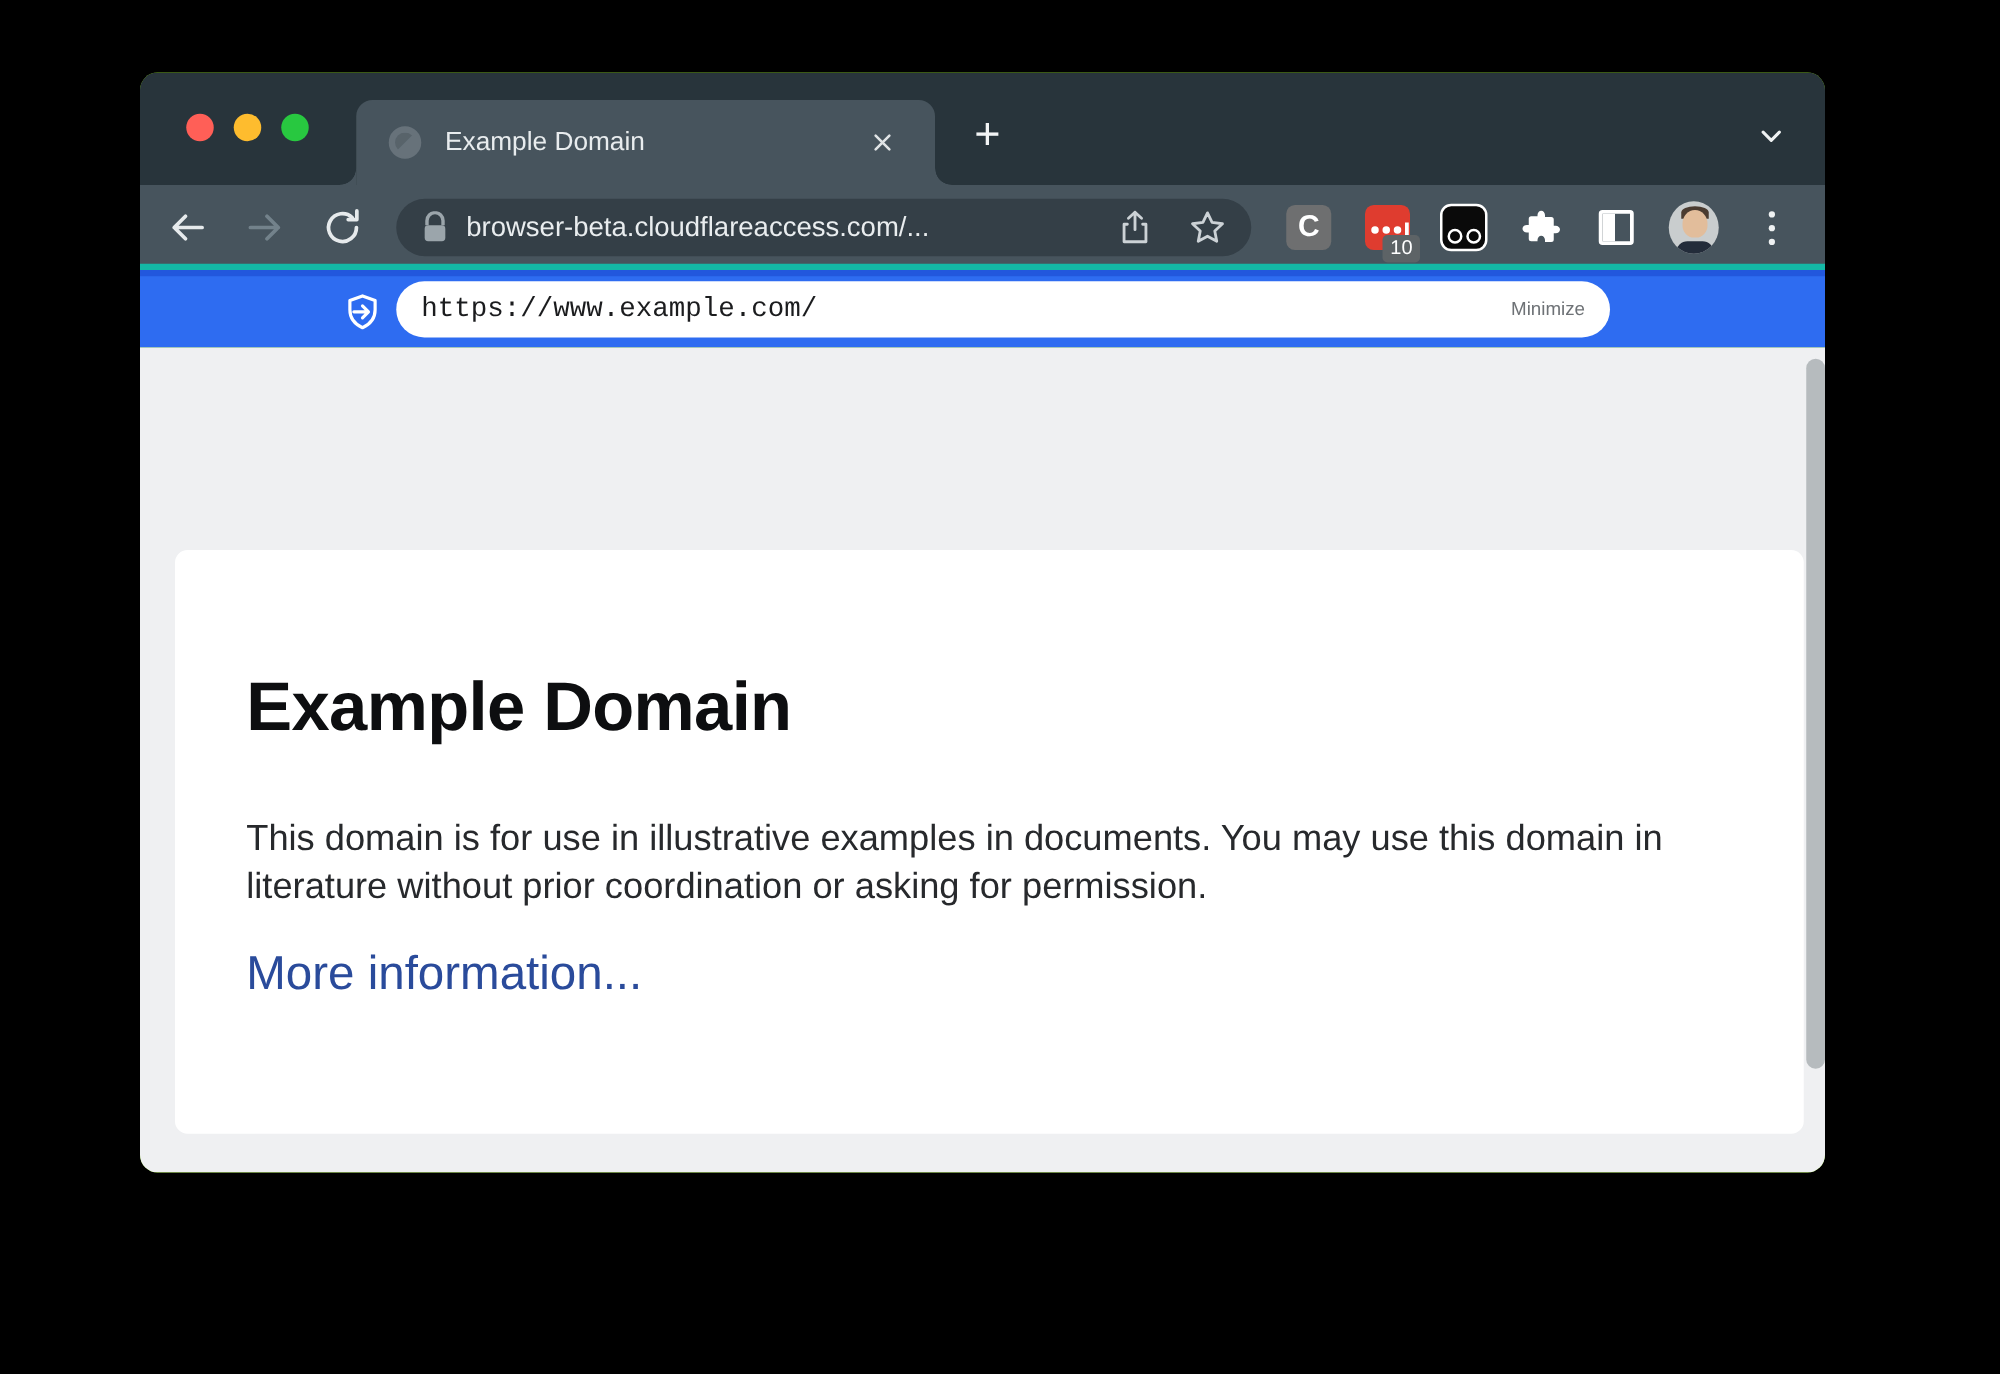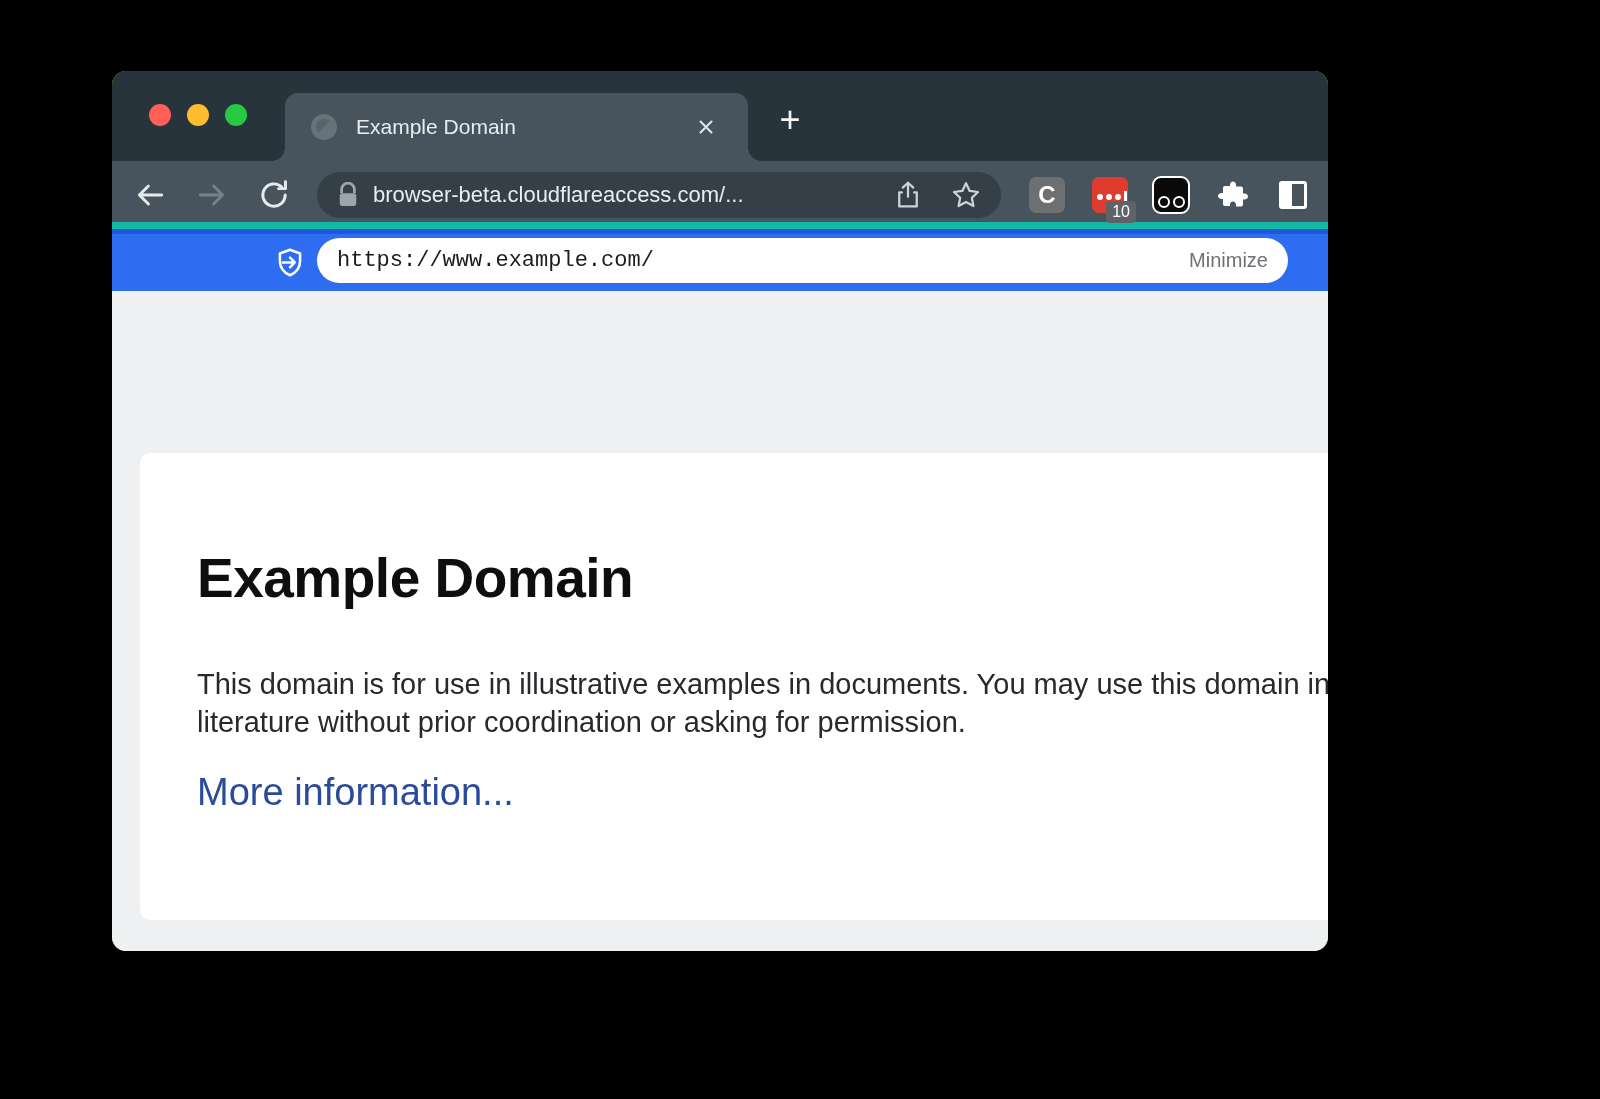--- a/index.html
+++ b/index.html
@@ -1,18 +1,18 @@
 <!DOCTYPE html>
 <html><head>
 <meta charset="utf-8">
 <style>
   * { margin:0; padding:0; box-sizing:border-box; }
   html,body { width:1600px; height:1099px; background:#000; font-family:"Liberation Sans", sans-serif; overflow:hidden; }
 
-  .window { position:absolute; left:112px; top:71px; width:1216px; height:880px;
+  .window { position:absolute; left:112px; top:58px; width:1348px; height:880px;
             border-radius:14px; overflow:hidden; background:#84cc16; }
 
   
   .tabstrip { position:relative; height:90px; background:#28343b; }
   .traffic { position:absolute; top:33px; left:37px; display:flex; gap:16px; }
   .light { width:22px; height:22px; border-radius:50%; }
   .light.red { background:#ff5f57; } .light.yellow { background:#febc2e; } .light.green { background:#28c840; }
 
   .tab { position:absolute; left:173px; top:22px; width:463px; height:68px; background:#47545d;
          border-radius:13px 13px 0 0; display:flex; align-items:center; padding:0 26px; }
@@ -23,21 +23,21 @@
   .favicon::after { content:""; position:absolute; left:5px; top:5px; width:16px; height:16px; border-radius:50%;
                     background:#5b666d; clip-path: polygon(0 0, 100% 0, 0 100%); }
   .tab-title { color:#e8ecee; font-size:21px; margin-left:19px; flex:1 1 auto; white-space:nowrap; overflow:hidden; }
   .icon-btn { display:flex; align-items:center; justify-content:center; }
   .tab-close { width:32px; height:32px; border-radius:6px; color:#dfe3e5; }
   .newtab { position:absolute; left:656px; top:29px; width:44px; height:44px; color:#f2f4f5;
             font-size:36px; font-weight:300; line-height:40px; text-align:center; }
   .tab-chevron { position:absolute; left:1285px; top:31px; width:40px; height:40px; color:#eef1f2; }
 
   
-  .toolbar { position:relative; height:68px; background:#47545d; border-bottom:7px solid #14b8a6; }
+  .toolbar { position:relative; height:68px; background:#47545d; border-bottom:5px solid #14b8a6; }
   .nav { position:absolute; top:14px; width:40px; height:40px; color:#e6eaec; }
   .nav.back { left:18px; } .nav.fwd { left:80px; color:#73828b; } .nav.reload { left:142px; }
   .omnibox { position:absolute; left:205px; top:11px; width:684px; height:46px; background:#343f47;
              border-radius:23px; display:flex; align-items:center; padding:0 20px; }
   .lock { width:22px; height:26px; color:#9ba5ab; flex:0 0 auto; }
   .omni-url { color:#e9edef; font-size:22px; margin-left:14px; flex:1 1 auto; white-space:nowrap; overflow:hidden; }
   .omni-ic { width:30px; height:30px; color:#ccd2d6; flex:0 0 auto; }
   .omni-ic.share { margin-right:28px; }
 
   .ext { position:absolute; top:14px; width:40px; height:40px; display:flex; align-items:center; justify-content:center; }
@@ -63,21 +63,21 @@
   .vdots { display:flex; flex-direction:column; gap:6px; }
   .vdots span { width:5px; height:5px; border-radius:50%; background:#eef1f2; }
 
   
   .bluebar { position:relative; height:62px; background:#2e6cf1; border-top:5px solid #2257dd; }
   .shield { position:absolute; left:158px; top:9px; width:40px; height:40px; color:#fff; }
   .iso-pill { position:absolute; left:205px; top:4px; width:971px; height:45px; background:#fff;
               border-radius:23px; display:flex; align-items:center; padding:0 20px; }
   .iso-input { border:none; outline:none; background:transparent; flex:1 1 auto; font-size:22px; color:#1b1c1e;
                font-family:Liberation Mono, monospace; }
-  .minimize { font-size:20px; color:#6e7276; flex:0 0 auto; cursor:pointer; }
+  .minimize { font-size:15px; color:#6e7276; flex:0 0 auto; cursor:pointer; }
 
   
   .content { position:relative; height:660px; background:#eff0f2; }
   .card { position:absolute; left:28px; top:162px; width:1303px; height:467px; background:#fff; border-radius:10px; }
   .h1 { position:absolute; left:57px; top:93px; font-size:55px; font-weight:bold; color:#0d0e10; letter-spacing:-0.5px; }
   .para { position:absolute; left:57px; top:212px; width:1150px; font-size:29px; line-height:38px; color:#27292c; }
   .morelink { position:absolute; left:57px; top:318px; font-size:38px; color:#2a4b9b; text-decoration:none; cursor:pointer; }
   .scroll-thumb { position:absolute; left:1333px; top:9px; width:15px; height:568px; border-radius:8px; background:#b6bbbe; }
 
   svg { display:block; }

